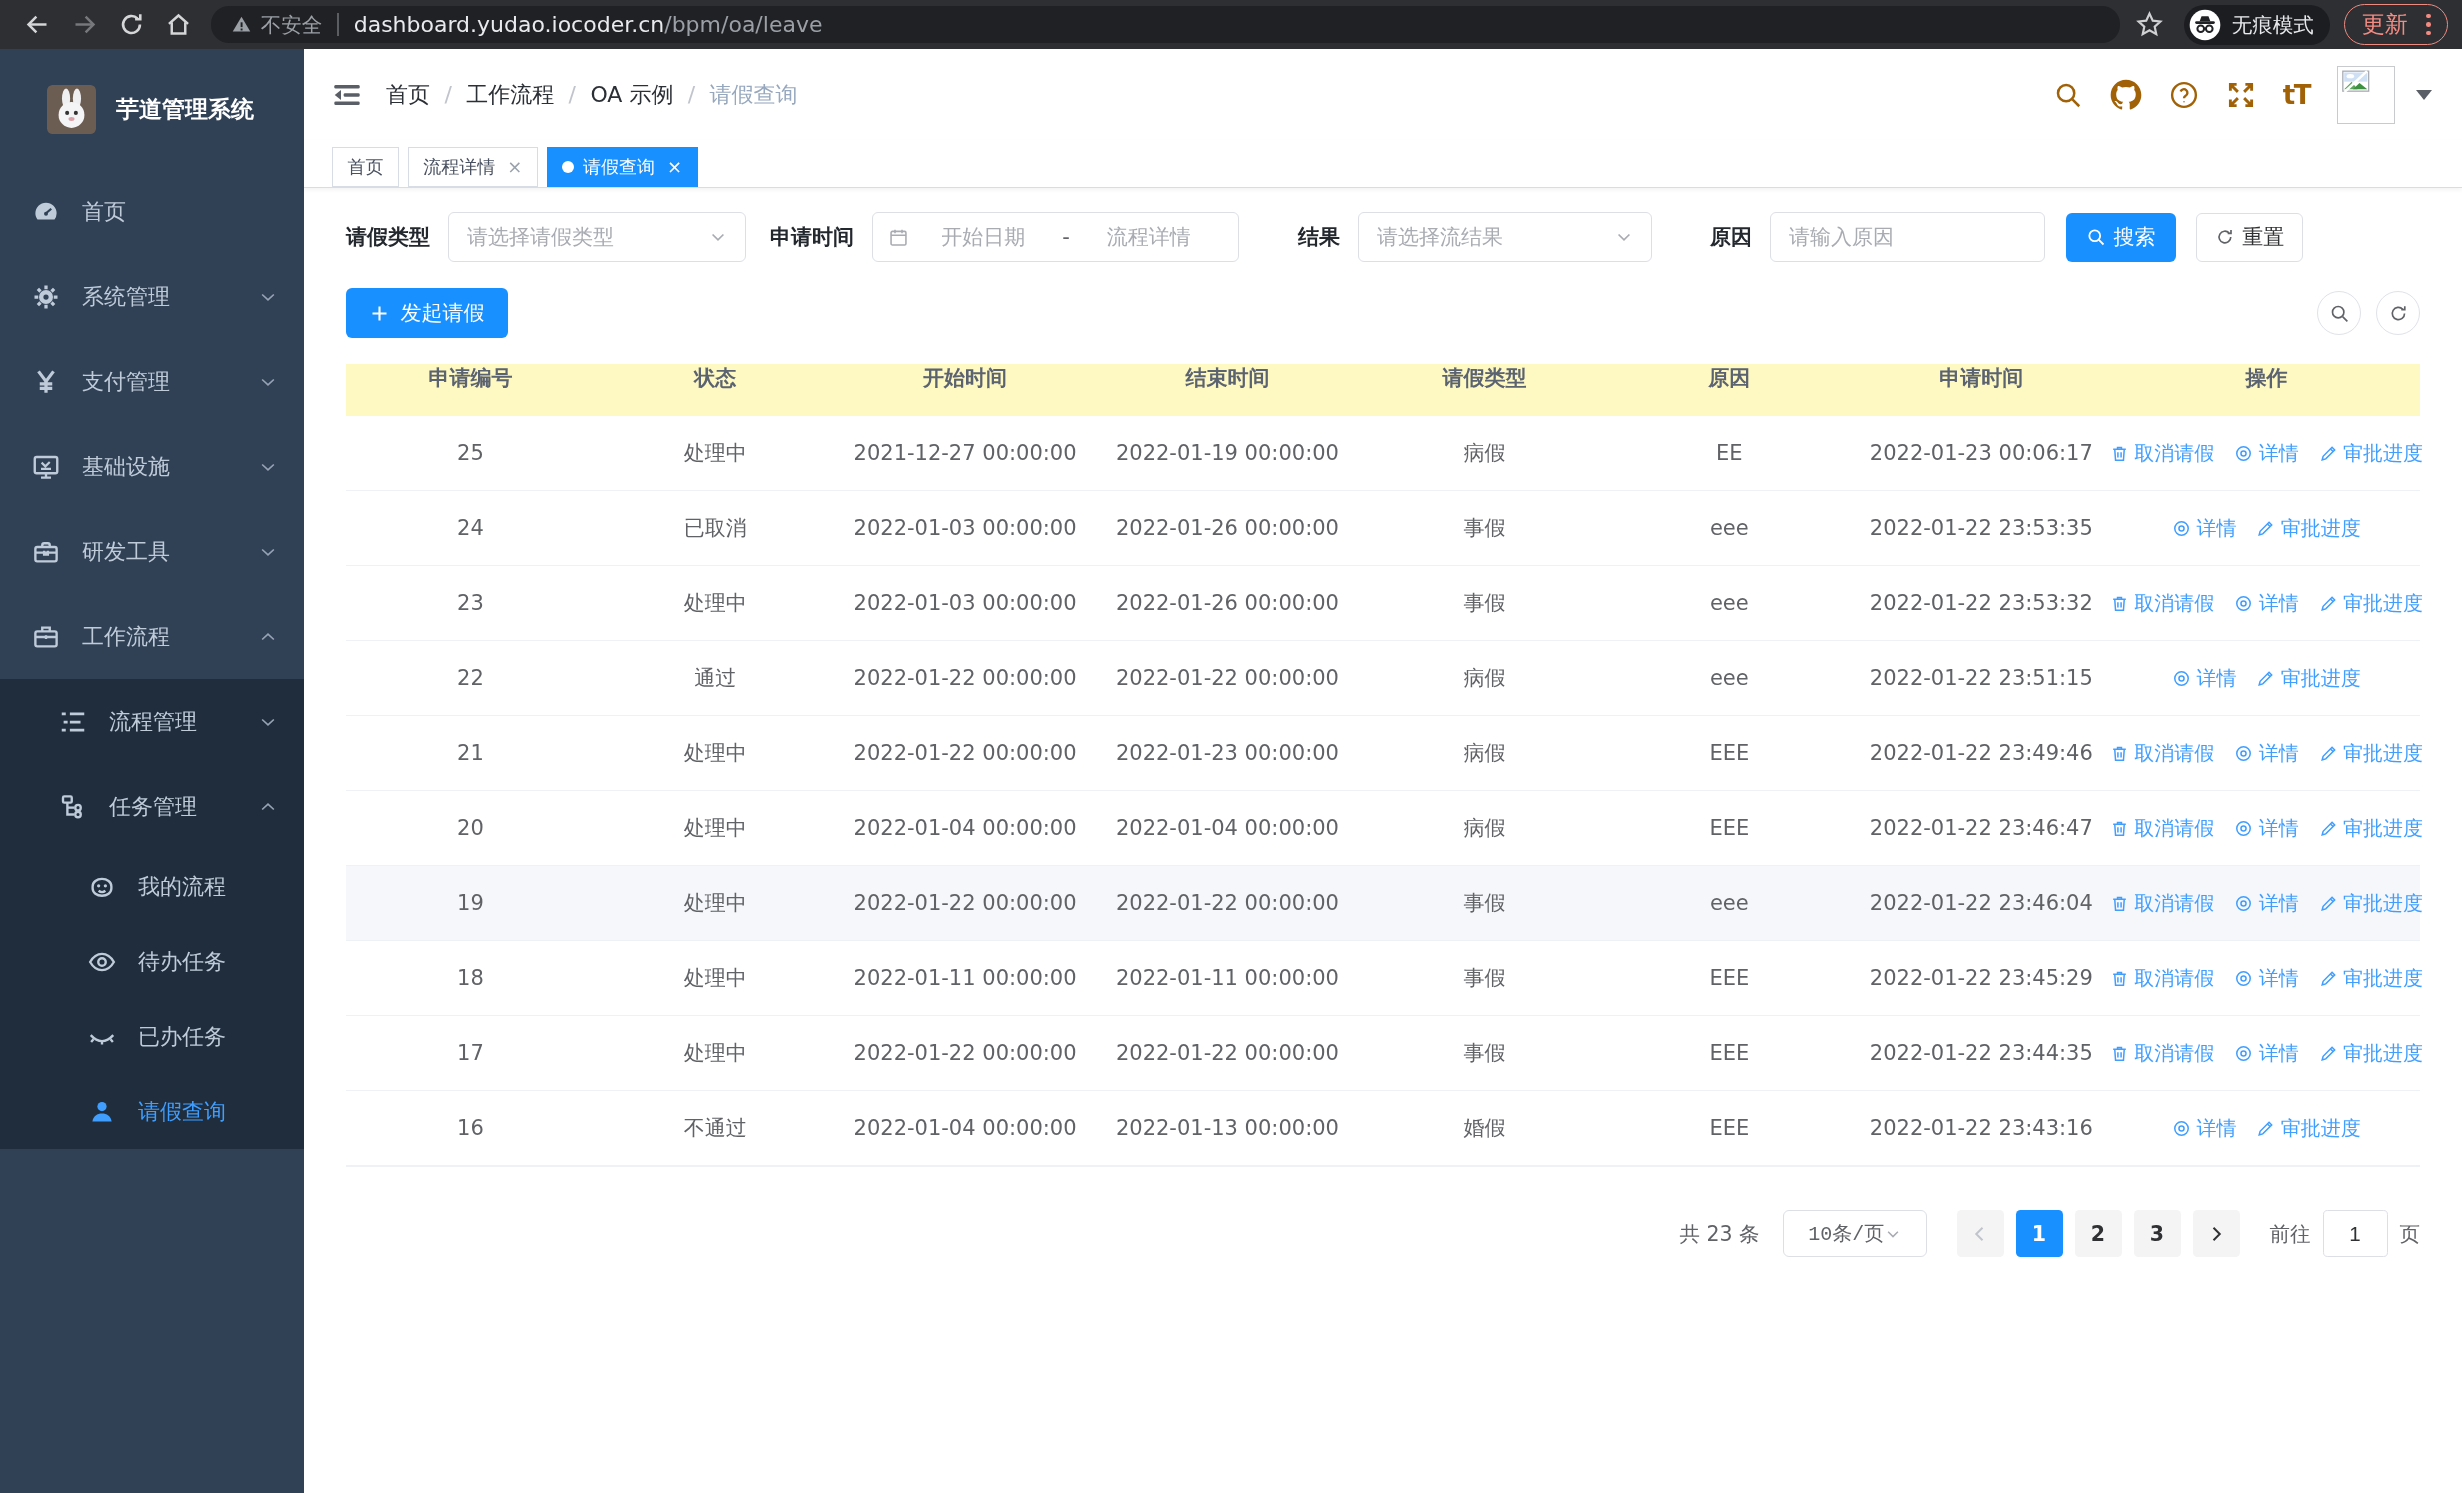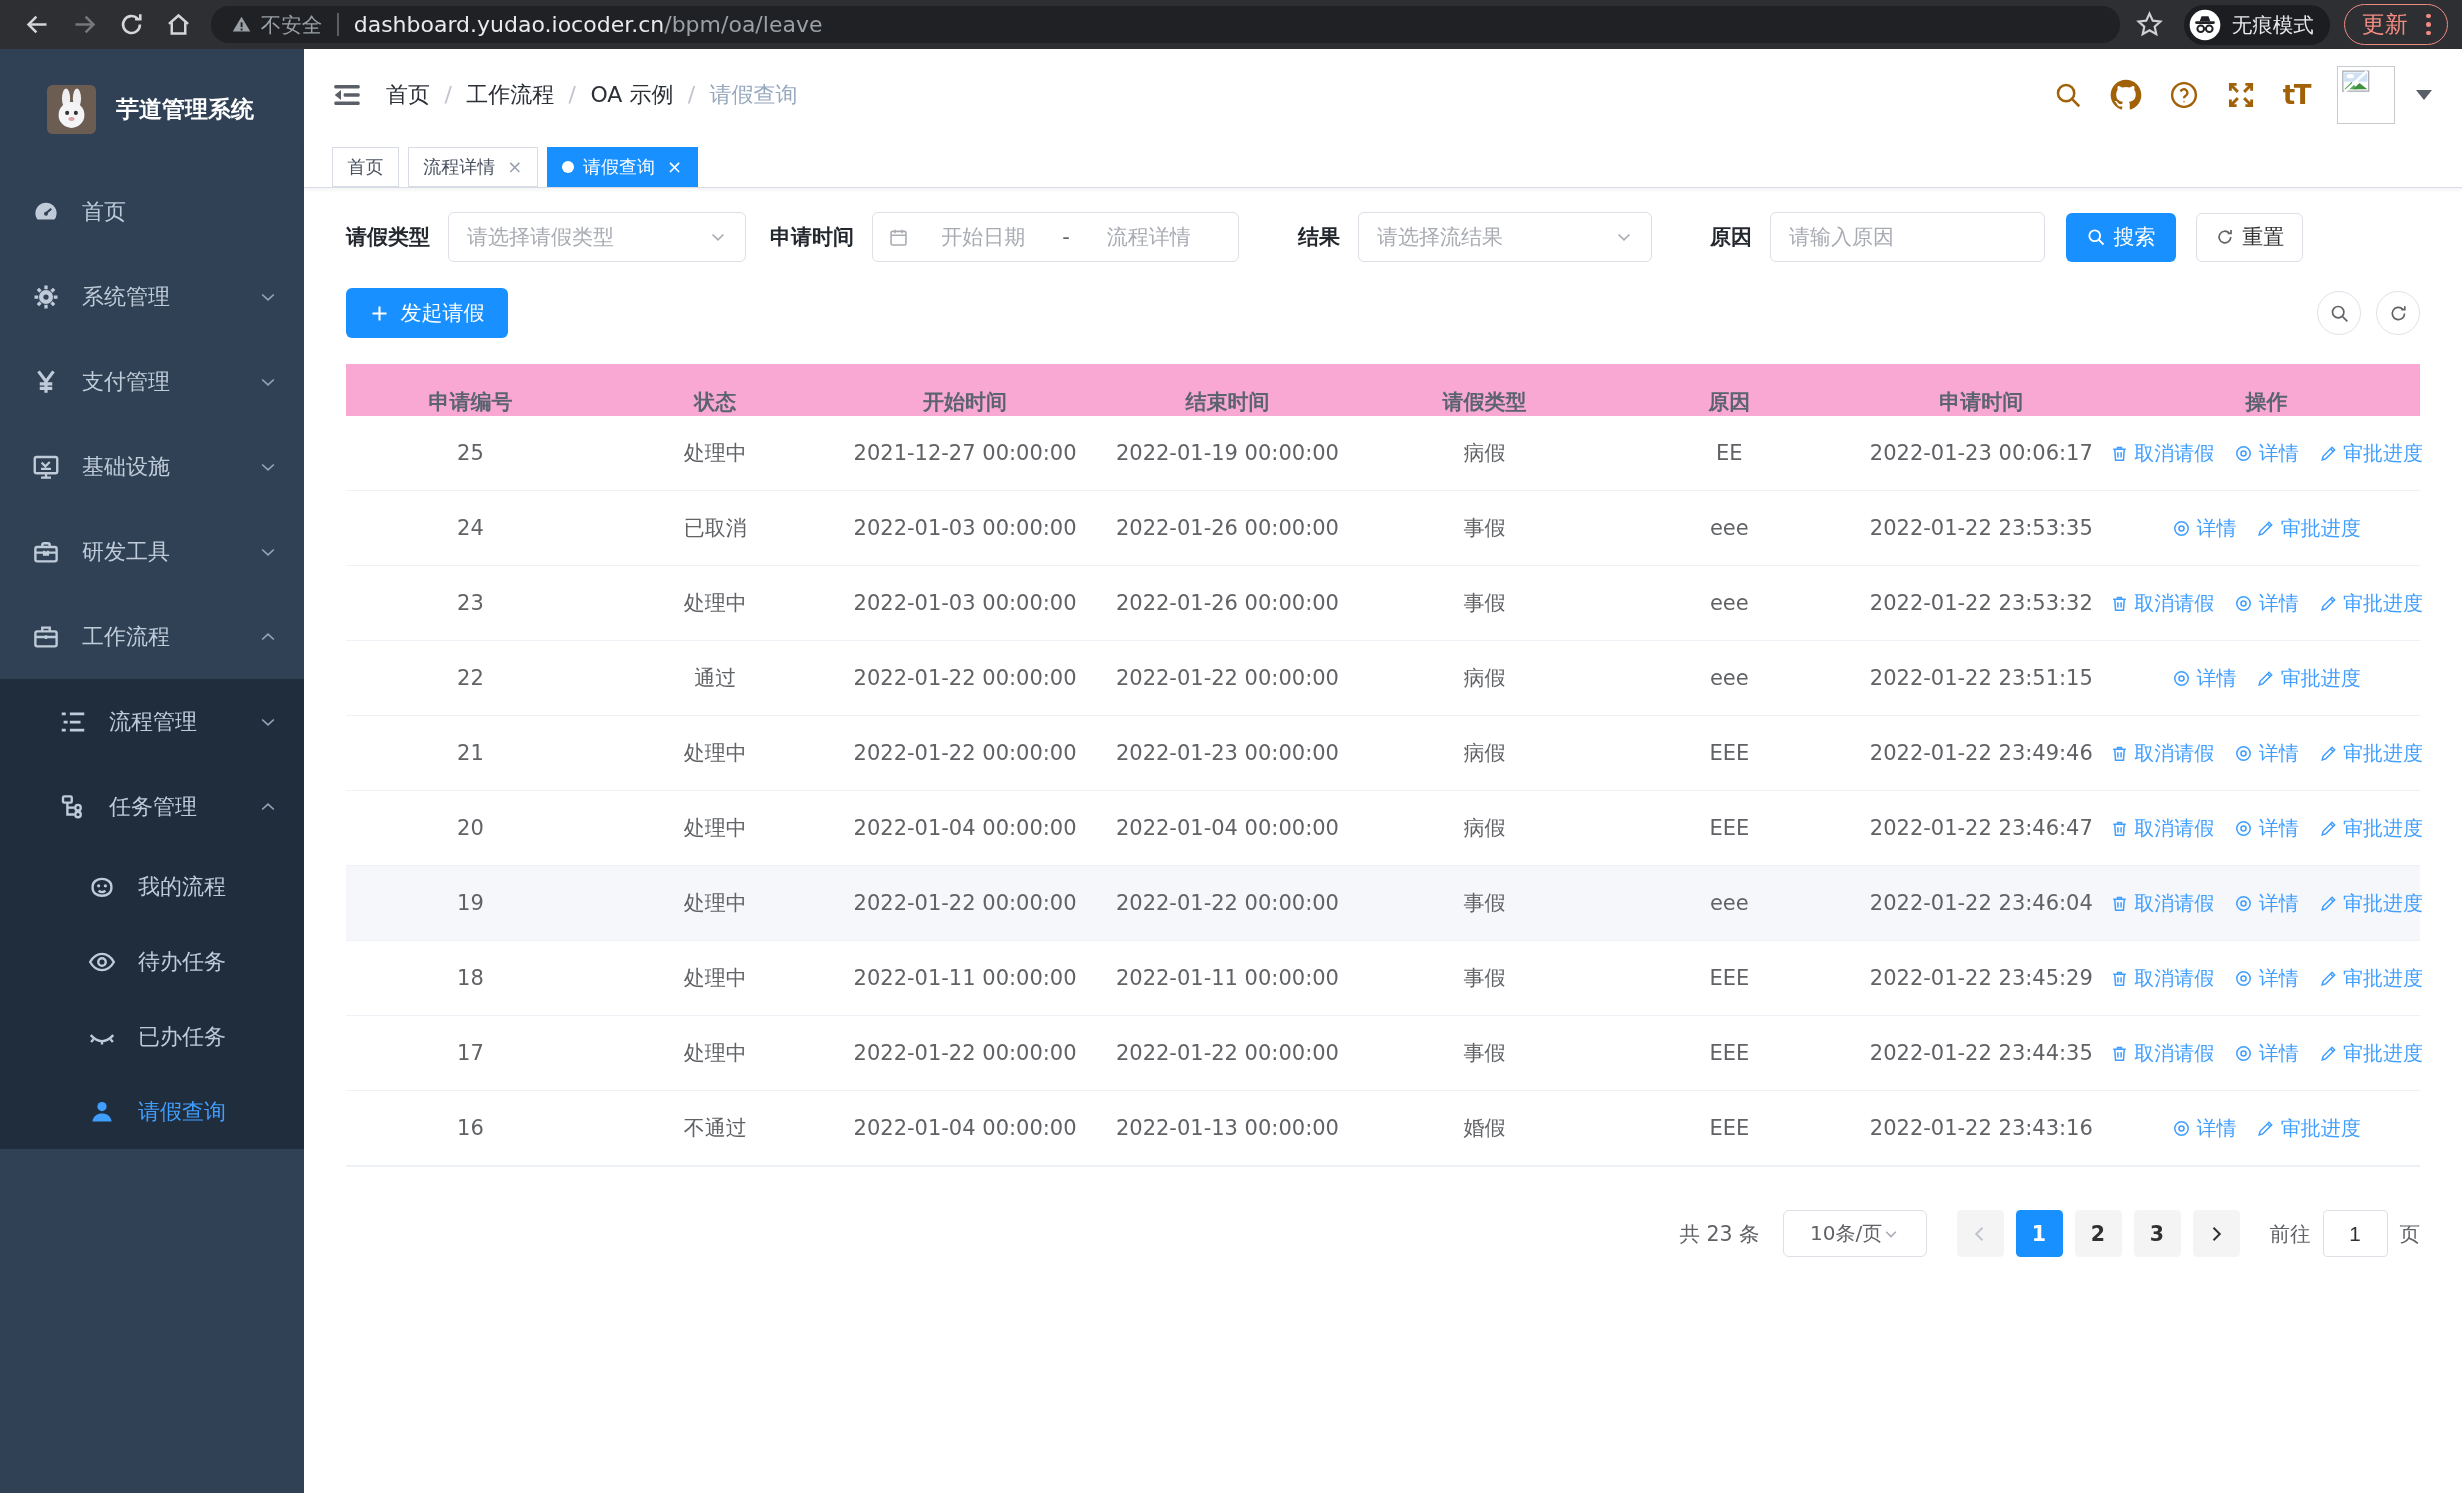--- a/index.html
+++ b/index.html
@@ -74,21 +74,21 @@
   .tab.active .tab-close{color:#fff;}
 
   .content{padding:0 42px;}
 
   
   .filter-row{margin-top:24px;display:flex;align-items:center;}
   .f-label{font-size:21px;font-weight:700;color:#23272e;white-space:nowrap;}
   .ctrl{height:50px;border:1.5px solid var(--border);border-radius:6px;background:#fff;
     display:flex;align-items:center;color:#a8abb2;font-size:21px;}
   .ctrl .ph{color:#a8abb2;}
-  .sel{justify-content:space-between;padding:0 16.7px 0 18px;cursor:pointer;}
+  .sel{justify-content:space-between;padding:0 16.7px 0 18px;cursor:pointer;font-family:Liberation Mono, monospace;}
   .sel .chev{color:#a8abb2;}
   .w-type{width:298px;margin:0 24px 0 18px;}
   .w-date{width:367px;margin-left:18px;padding:0 15px;}
   .w-result{width:294px;margin:0 58px 0 18px;gap:8px;}
   .w-reason{width:275px;margin-left:18px;padding:0 18px;}
   .date-part{flex:1;text-align:center;}
   .date-sep{color:#606266;padding:0 4.6px;} .ml-g2{margin-left:59px;}
   input.bare{border:none;outline:none;font-size:21px;color:#303133;width:100%;background:transparent;}
   input.bare::placeholder{color:#a8abb2;}
   .btn{height:49px;border-radius:6px;display:inline-flex;align-items:center;justify-content:center;
@@ -100,21 +100,21 @@
 
   
   .toolbar-row{margin-top:26px;display:flex;align-items:center;}
   .btn-create{height:50px;padding:0 23px;gap:10.6px;}
   .tool-circles{margin-left:auto;display:flex;gap:15px;}
   .circle-btn{width:44px;height:44px;border-radius:50%;border:1.5px solid #dfe2e8;background:#fff;
     display:flex;align-items:center;justify-content:center;color:#606266;cursor:pointer;}
 
   
   .table{margin-top:26px;border-bottom:0.8px solid var(--table-border);}
-  .thead{display:flex;align-items:flex-end;height:52px;background:#f9a8d4;}
+  .thead{display:flex;align-items:flex-start;height:52px;background:#fef9c3;}
   .th{font-size:21px;color:#5c6370;font-weight:600;text-align:center;}
   .trow{display:flex;align-items:center;height:75px;border-bottom:1.5px solid var(--table-border);}
   .trow.hl{background:#f5f7fa;}
   .td{font-size:21px;color:var(--cell);text-align:center;white-space:nowrap;}
   .c0{width:12%;} .c1{width:11.6%;} .c2{width:12.5%;} .c3{width:12.8%;}
   .c4{width:12%;} .c5{width:11.6%;} .c6{width:12.7%;} .c7{width:14.8%;}
   .actions{display:flex;justify-content:center;align-items:center;gap:20px;}
   .action{display:inline-flex;align-items:center;gap:5.3px;color:var(--link);font-size:20px;cursor:pointer;white-space:nowrap;}
 
   

